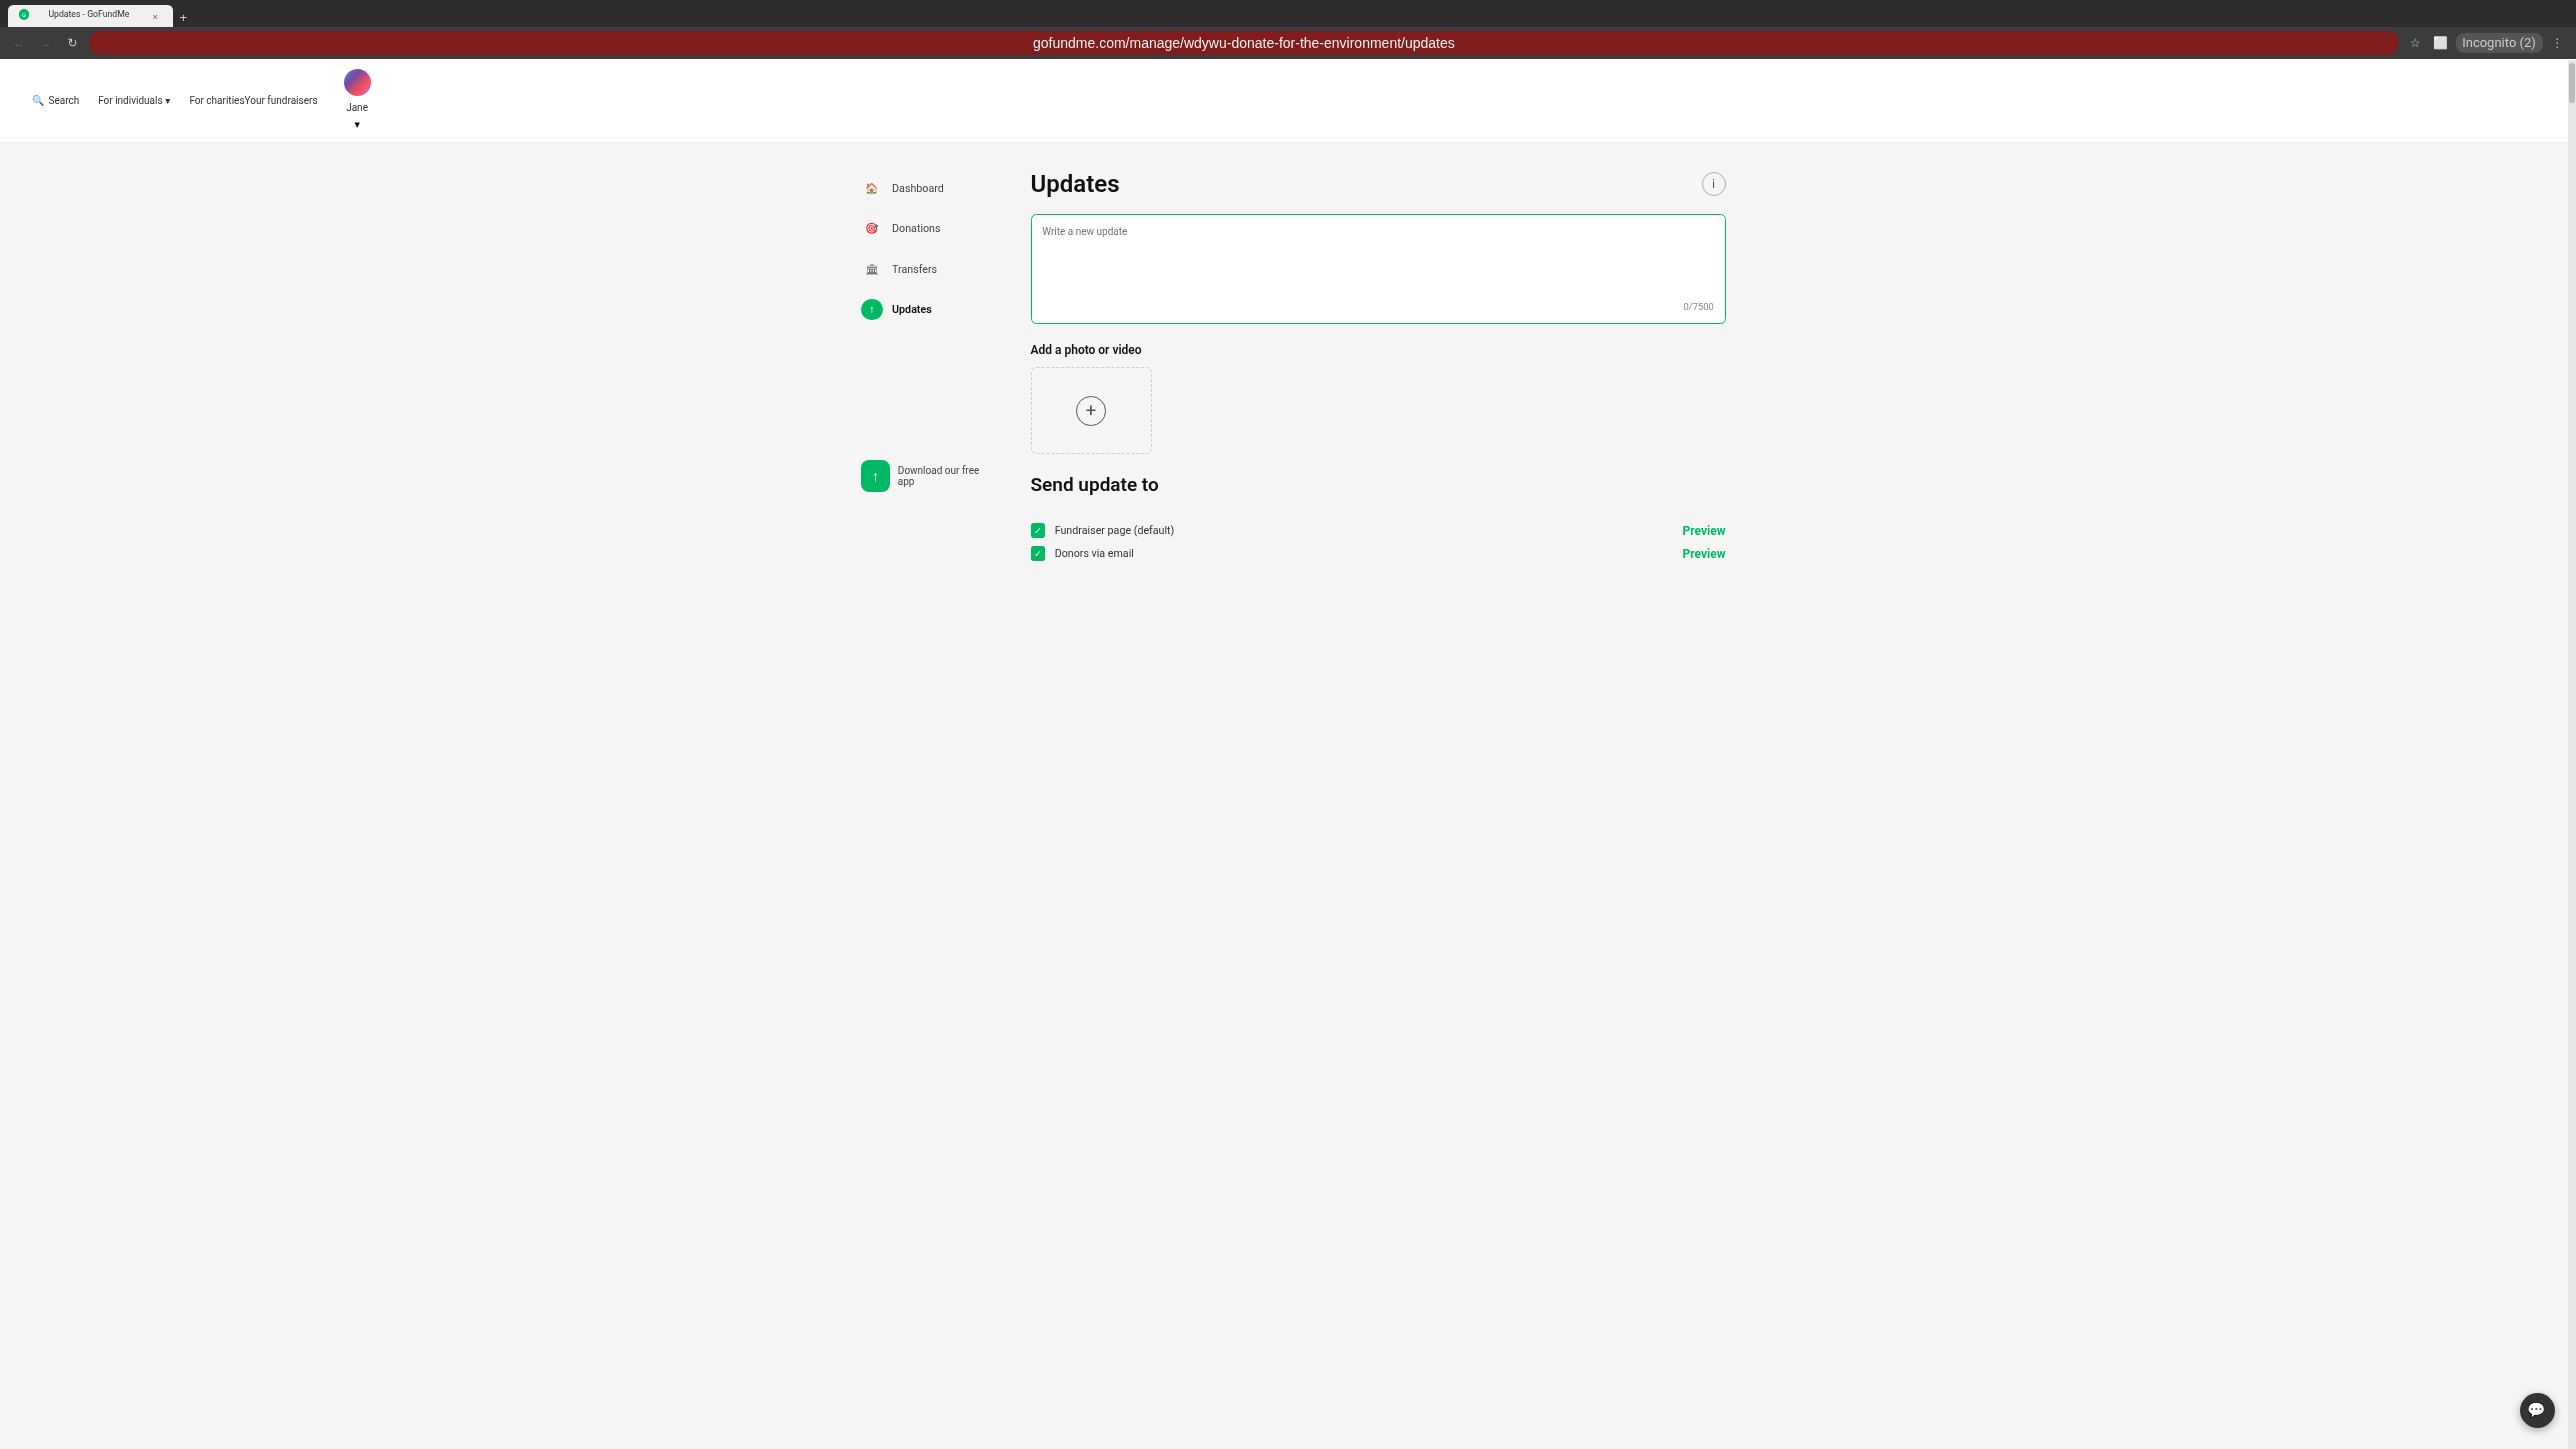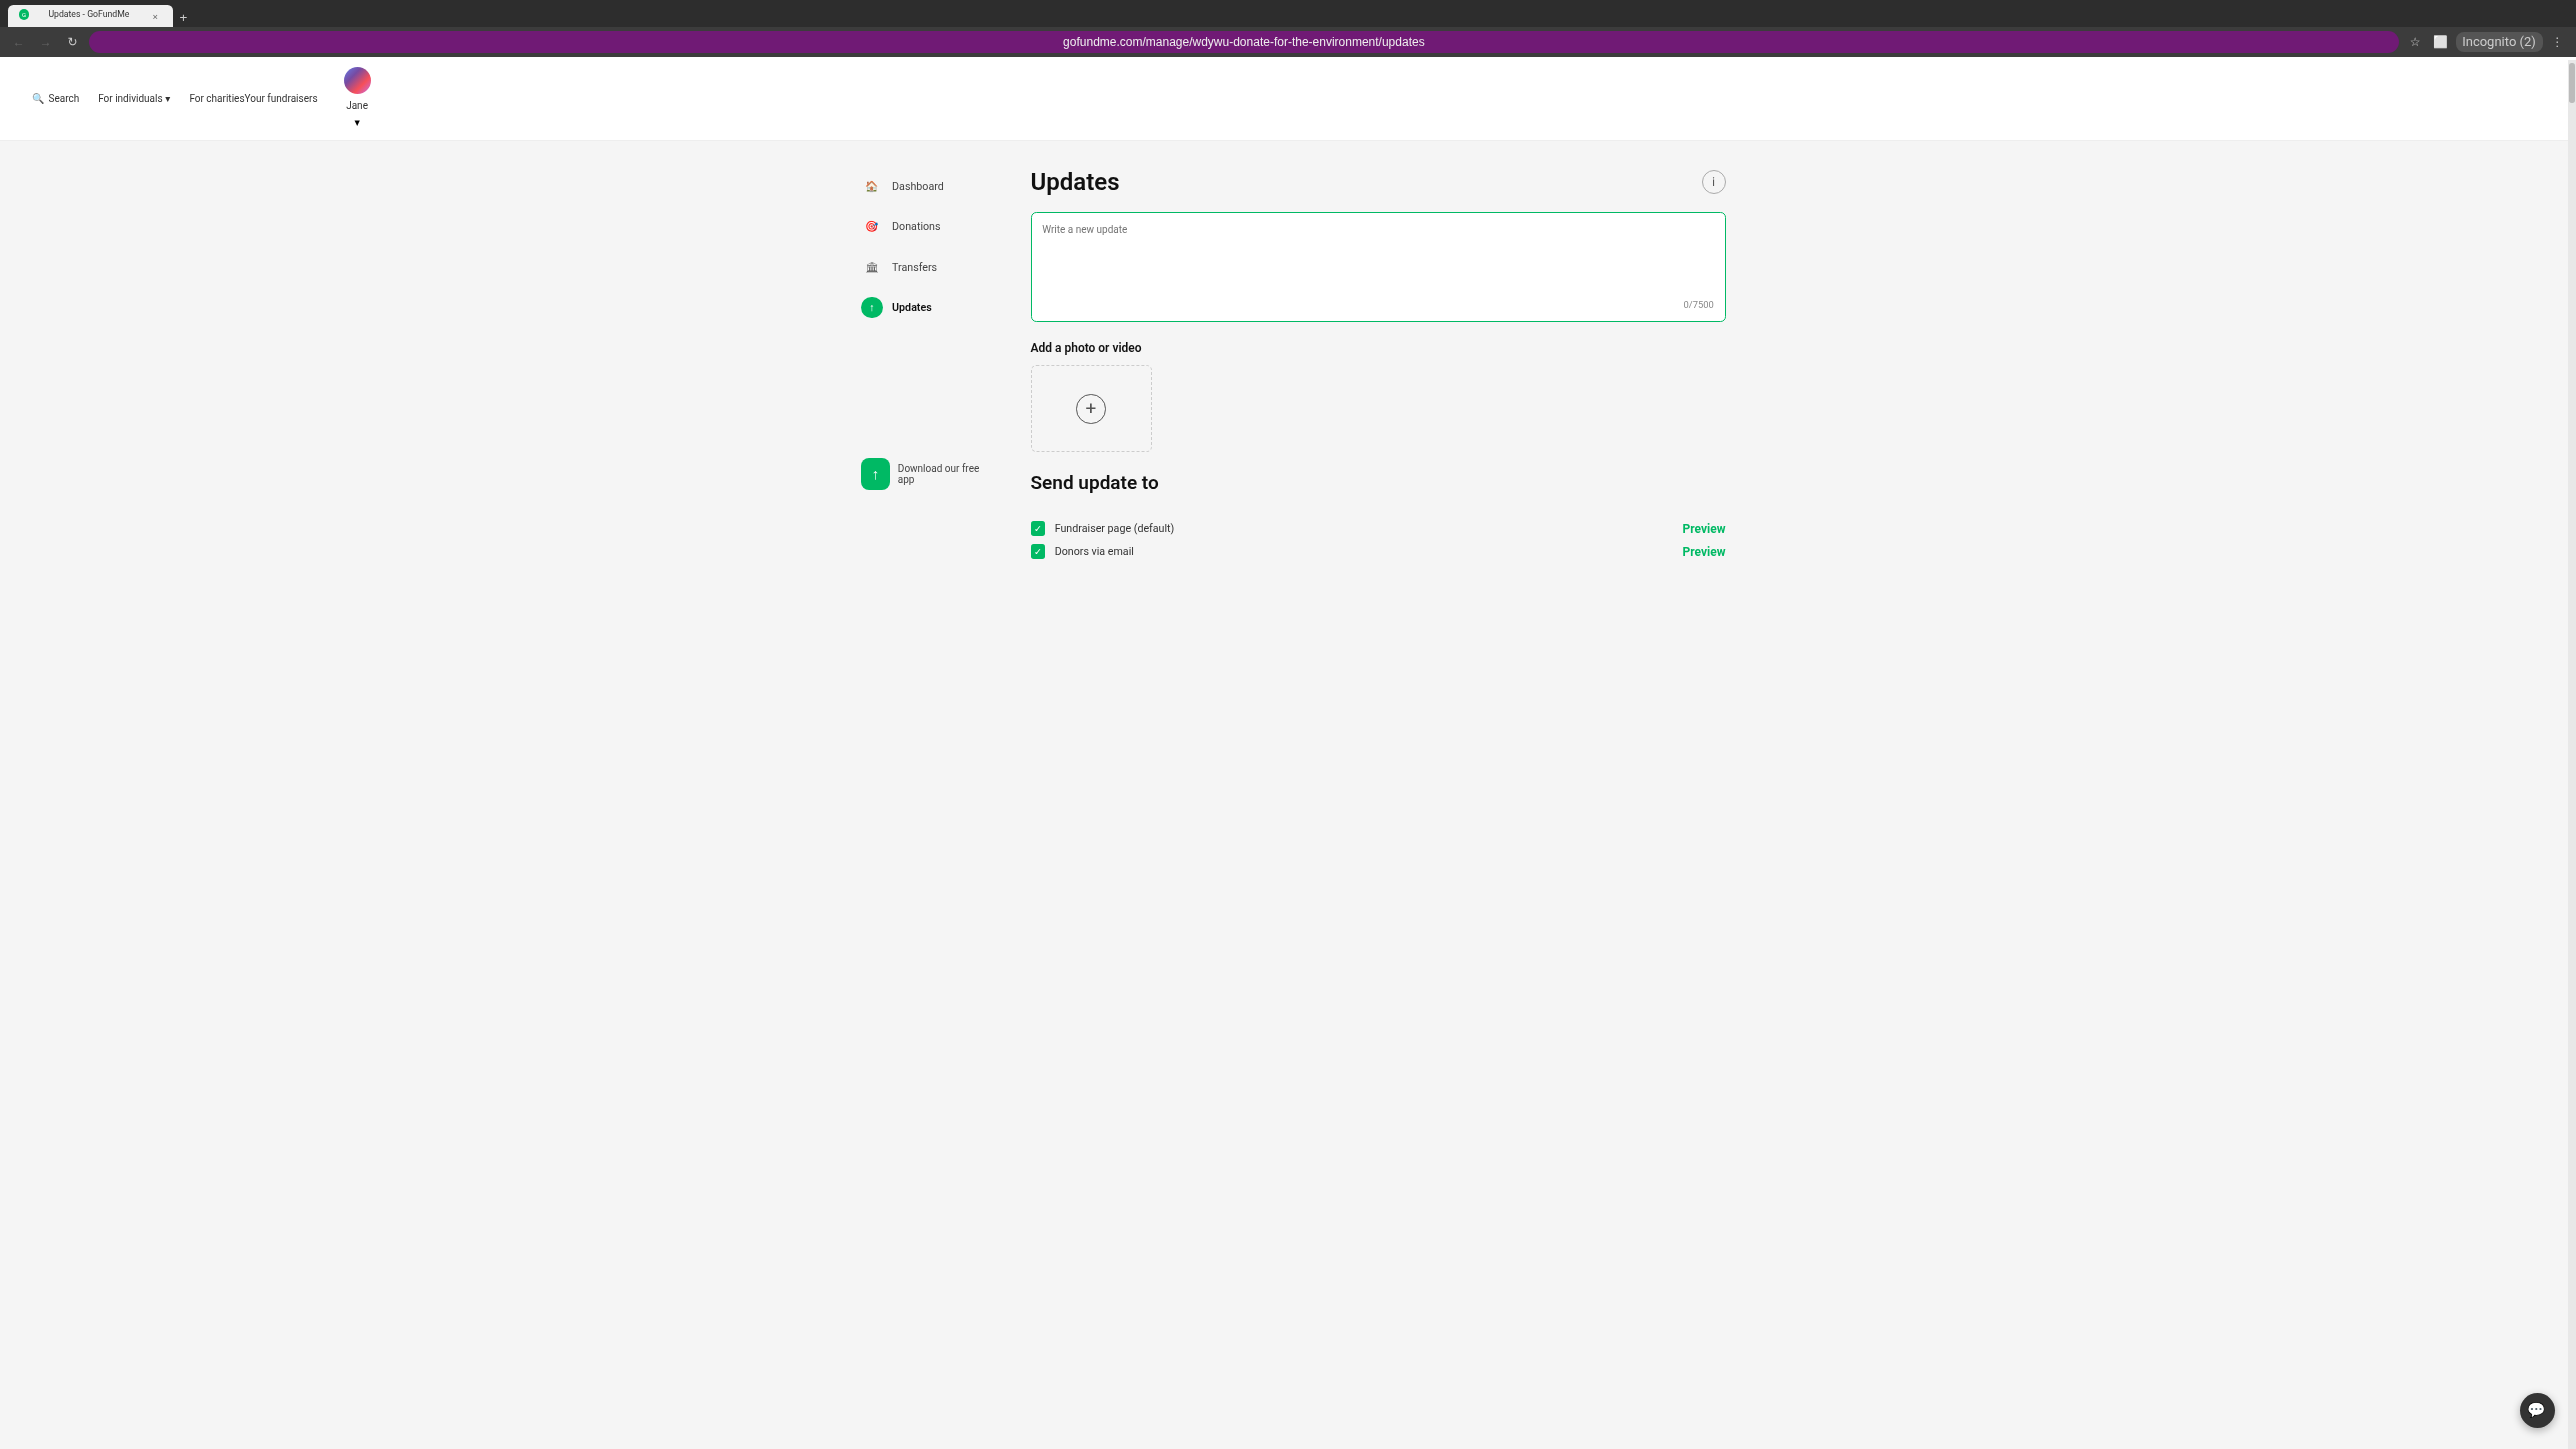--- a/index.html
+++ b/index.html
@@ -87,26 +87,26 @@
       width: 21.5px;
       height: 21.5px;
       display: flex;
       align-items: center;
       justify-content: center;
       border-radius: 50%;
     }
     .addr-nav-btn:disabled { color: #666; cursor: default; }
     .address-input {
       flex: 1;
-      background: #701a75;
+      background: #7f1d1d;
       border: none;
       border-radius: 13.4px;
       padding: 4px 10.7px;
       color: #eee;
-      font-size: 12px;
+      font-size: 14px;
       outline: none;
       text-align: center;
     }
     .addr-icons {
       display: flex;
       align-items: center;
       gap: 4px;
     }
     .addr-icon-btn {
       background: none;

